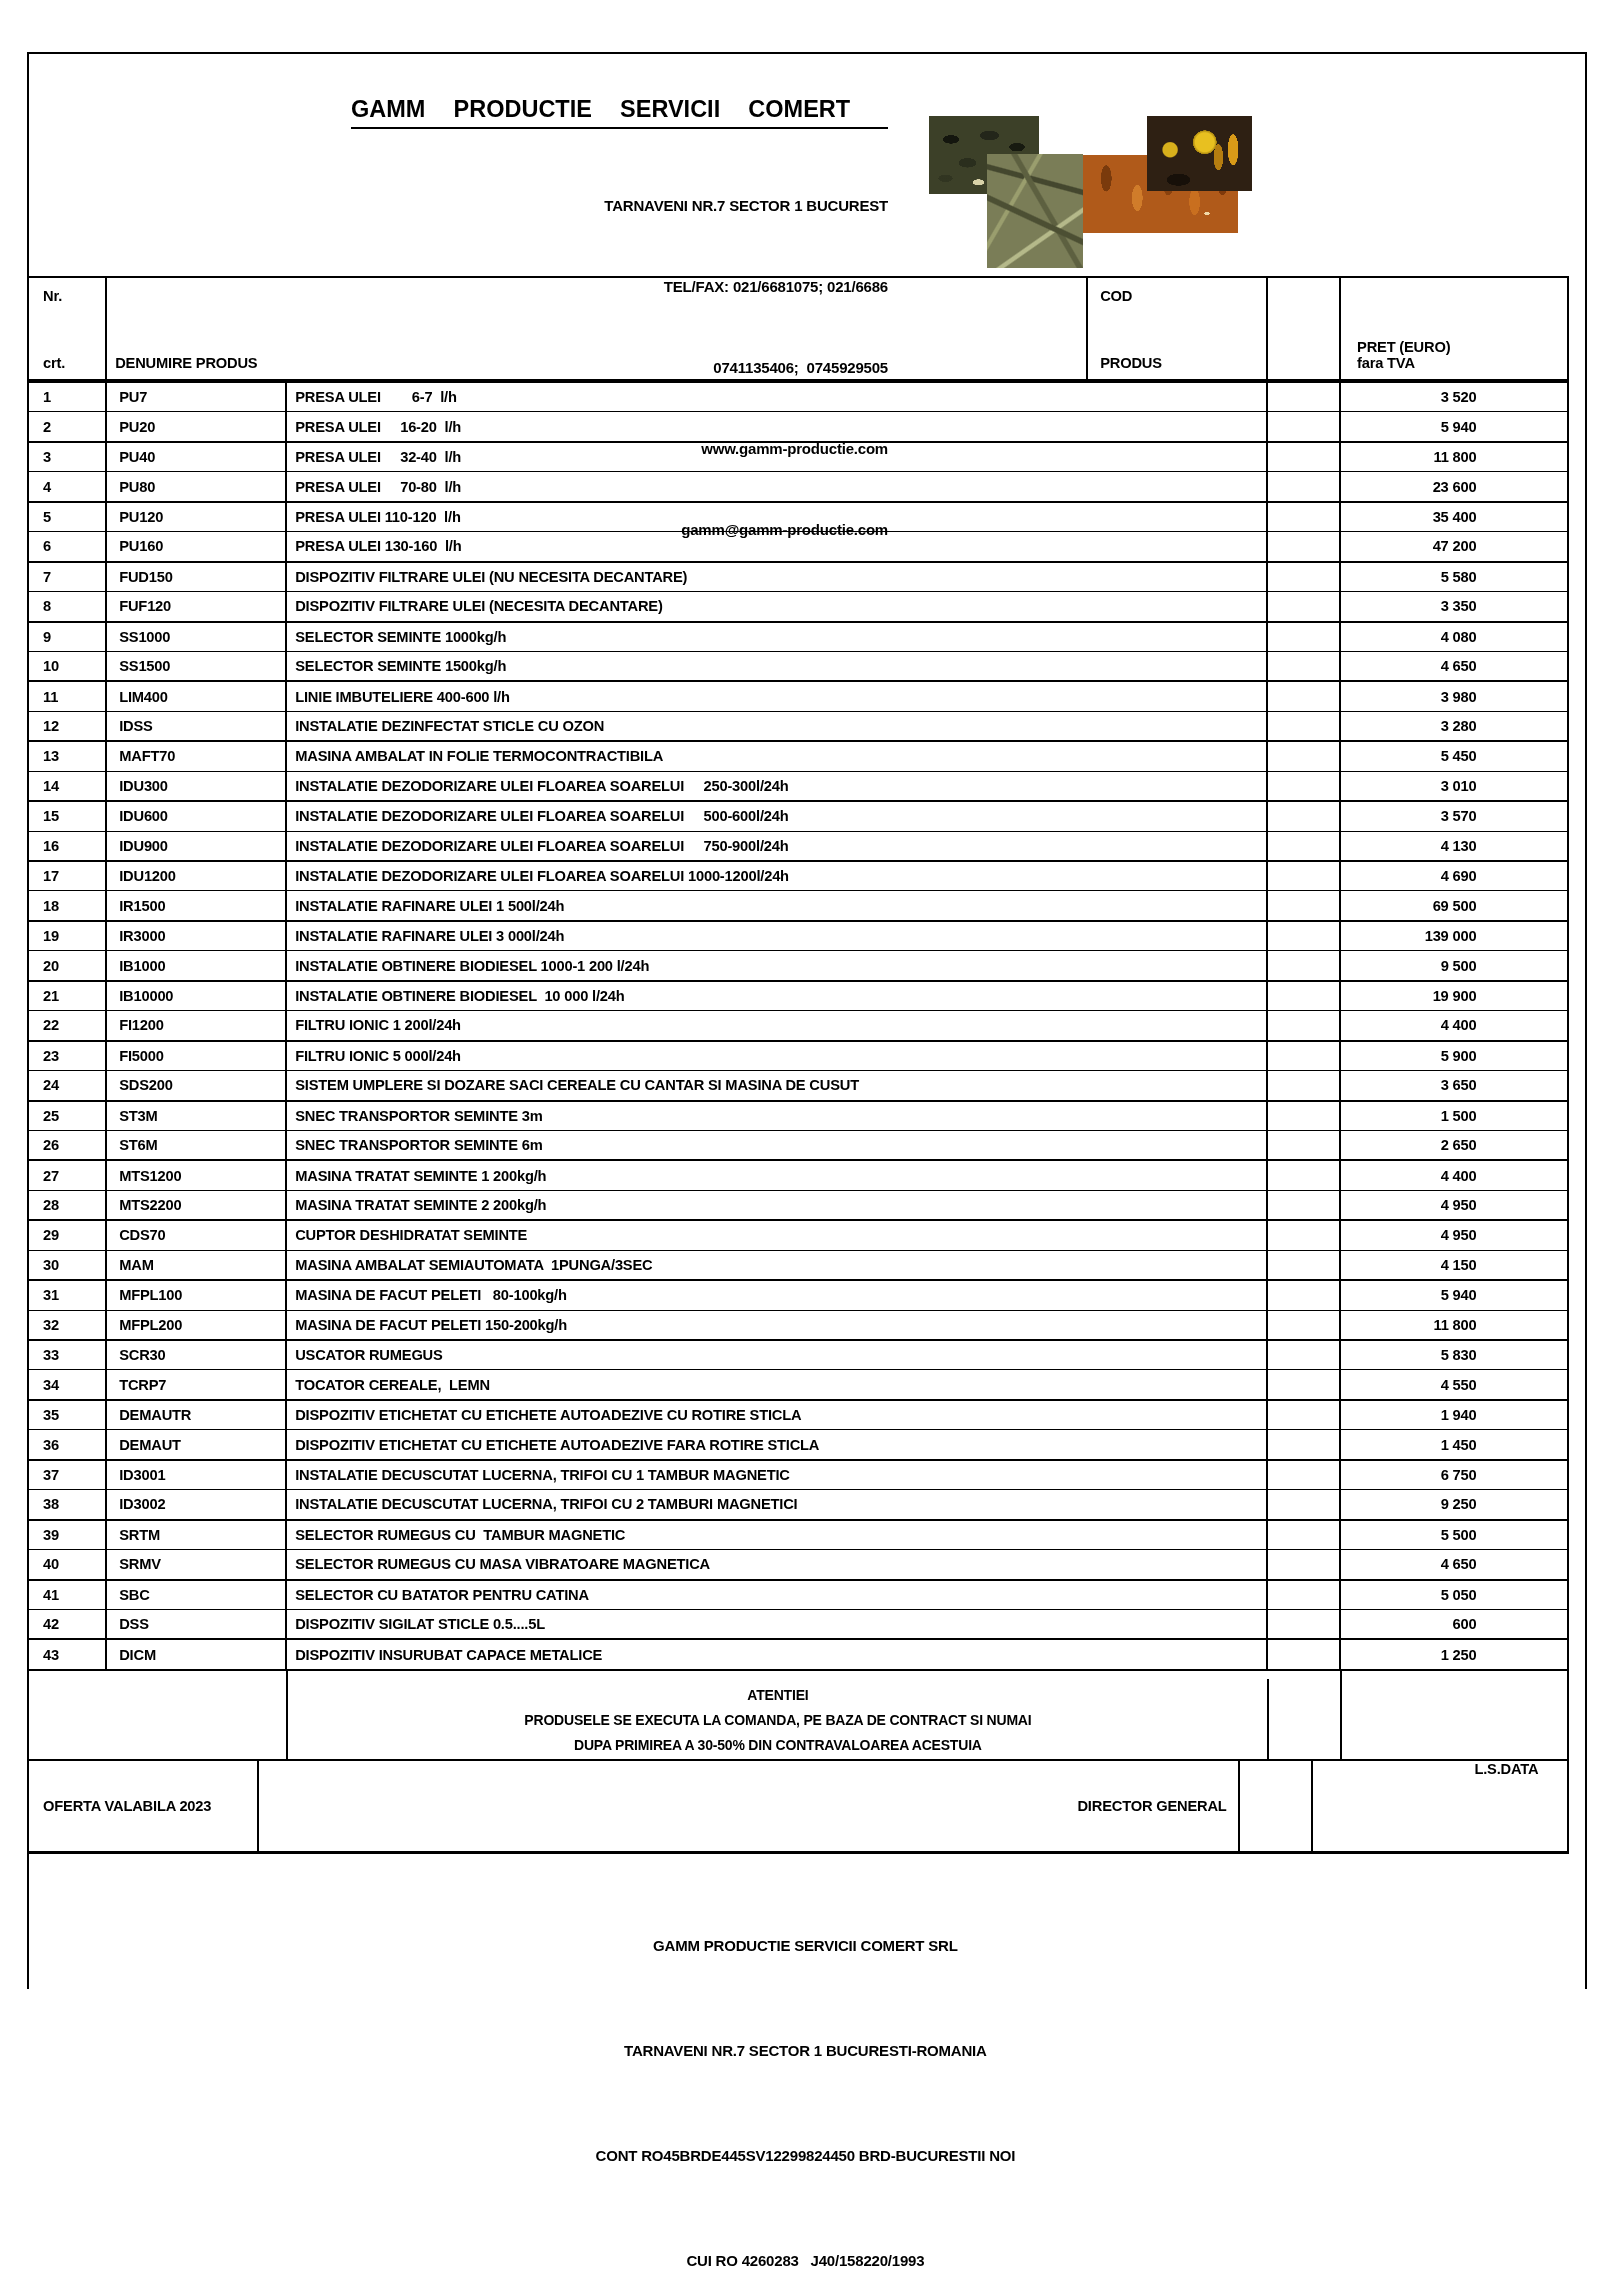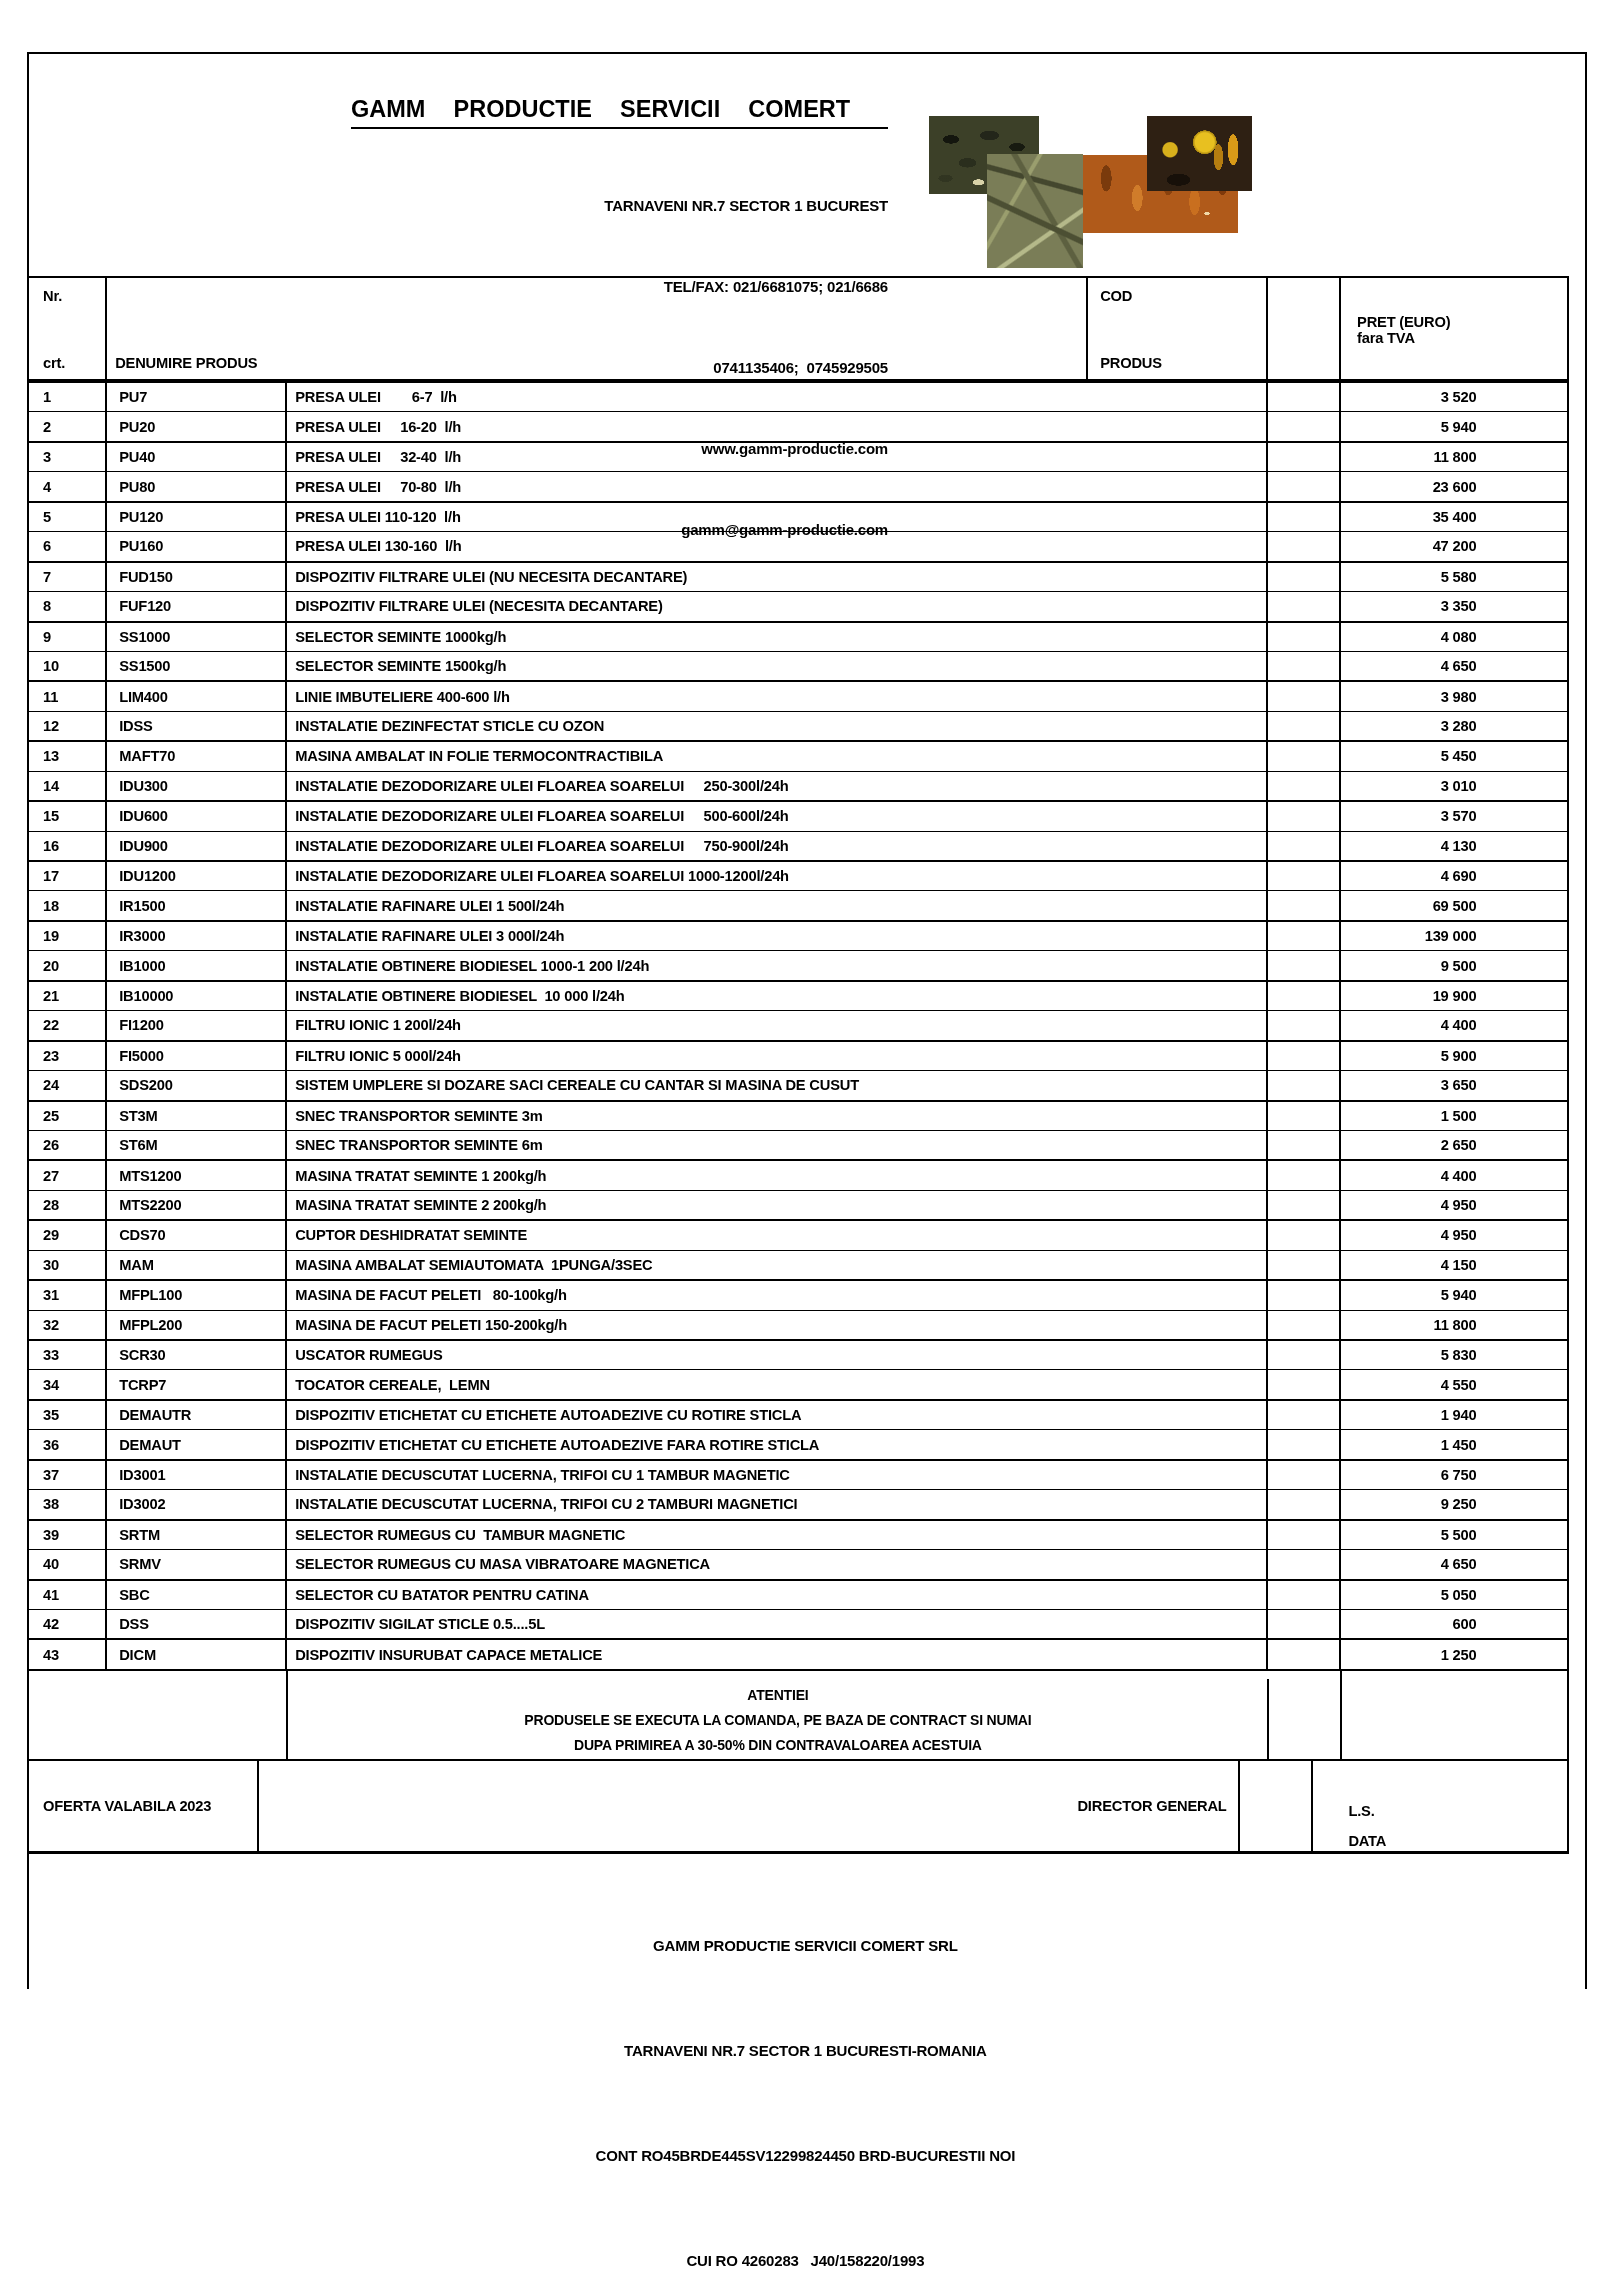--- a/index.html
+++ b/index.html
@@ -81,37 +81,37 @@
   .row{display:flex;flex:1 1 auto;align-items:center;box-sizing:border-box;}
   .row.thick{border-top:2.9px solid #000;}
   .row.thin{border-top:1.5px solid #000;}
   .cell{height:100%;box-sizing:border-box;display:flex;align-items:center;}
   .c-nr{width:78px;border-right:2px solid #000;padding-left:13.7px;}
   .c-cod{width:180px;border-right:2px solid #000;padding-left:11.8px;}
   .c-den{width:981px;border-right:2px solid #000;padding-left:7.8px;white-space:pre;}
   .c-gap{width:73px;border-right:2px solid #000;}
   .c-pret{width:225px;justify-content:flex-end;padding-right:90px;}
   .hdr .c-nr,.hdr .c-cod,.hdr .c-den,.hdr .c-gap,.hdr .c-pret{height:auto;align-items:stretch;}
-  .hdr .c-pret{justify-content:center;padding-right:16px;padding-left:15.7px;}
+  .hdr .c-pret{justify-content:flex-end;padding-right:16px;padding-left:15.7px;}
   .hdr .c-den{justify-content:flex-end;}
   
   .notice{display:flex;height:88px;border-top:2.9px solid #000;box-sizing:content-box;}
   .n-a{width:259px;border-right:2px solid #000;box-sizing:border-box;}
   .n-b{width:981px;border-right:2px solid #000;box-sizing:border-box;
     display:flex;flex-direction:column;justify-content:space-between;
     text-align:center;padding:7.8px 0 5.9px 0;font-size:14px;margin-top:8px;}
   .n-c{width:73px;border-right:2px solid #000;box-sizing:border-box;}
   .n-d{width:225px;}
   .sig{display:flex;height:90px;border-top:2px solid #000;border-bottom:3.9px solid #000;}
   .s-a{width:230px;border-right:2px solid #000;box-sizing:border-box;
     display:flex;align-items:center;padding-left:13.7px;font-size:14.7px;}
   .s-b{width:981px;border-right:2px solid #000;box-sizing:border-box;
     display:flex;align-items:center;justify-content:flex-end;padding-right:11.8px;font-size:14.7px;}
   .s-c{width:73px;border-right:2px solid #000;box-sizing:border-box;}
-  .s-d{width:225px;display:flex;flex-direction:column;justify-content:flex-end;
+  .s-d{width:225px;display:flex;flex-direction:row;justify-content:flex-end;
     padding:0 0 2px 35px;box-sizing:border-box;font-size:14.7px;}
   .s-d .ls{margin-bottom:13.7px;}
   
   .cfooter{position:absolute;left:27.4px;top:1858px;width:1556px;text-align:center;
     font-size:15px;line-height:35px;white-space:pre;}
 </style>
 </head>
 <body>
 
 <div class="page">

